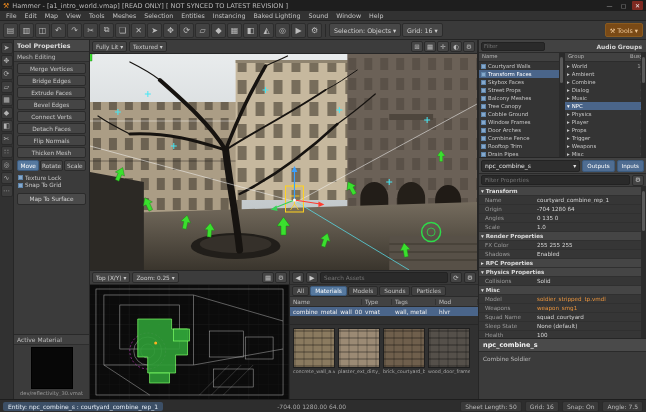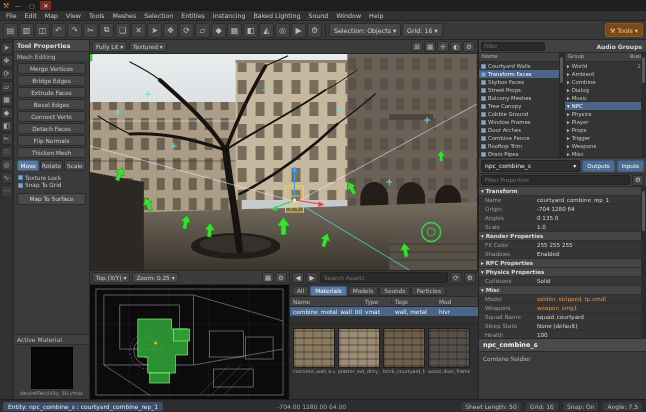--- a/index.html
+++ b/index.html
@@ -116,20 +116,21 @@
   .sb-coords{flex:1;text-align:center;color:#a7a7a7}
   .sb-cell{background:#3a3a3a;border:1px solid #2a2a2a;padding:1px 4px;border-radius:2px;white-space:nowrap}
 </style>
 </head>
 <body>
 
 <div class="app">
 
   <div class="titlebar">
     <span class="appicon">⚒</span>
+    <span class="titletext">Hammer - [a1_intro_world.vmap] [READ ONLY] [ NOT SYNCED TO LATEST REVISION ]</span>
     <span class="winbtn">—</span>
     <span class="winbtn">▢</span>
     <span class="winbtn close">✕</span>
   </div>
 
   <div class="menubar">
 
   <span class="mi">File</span>
       <span class="mi">Edit</span>
       <span class="mi">Map</span>

